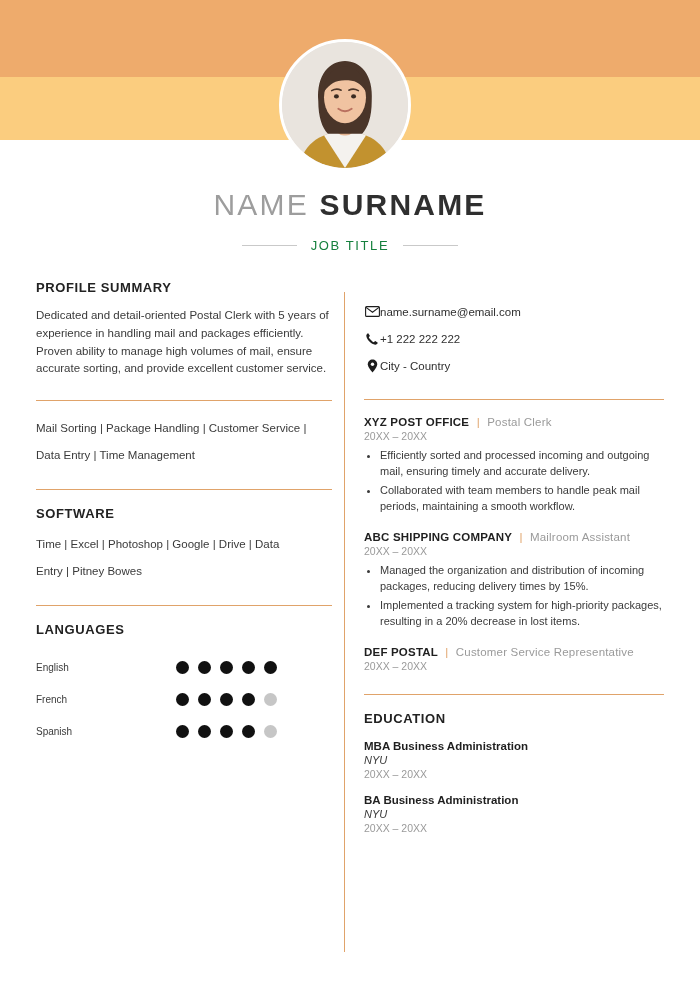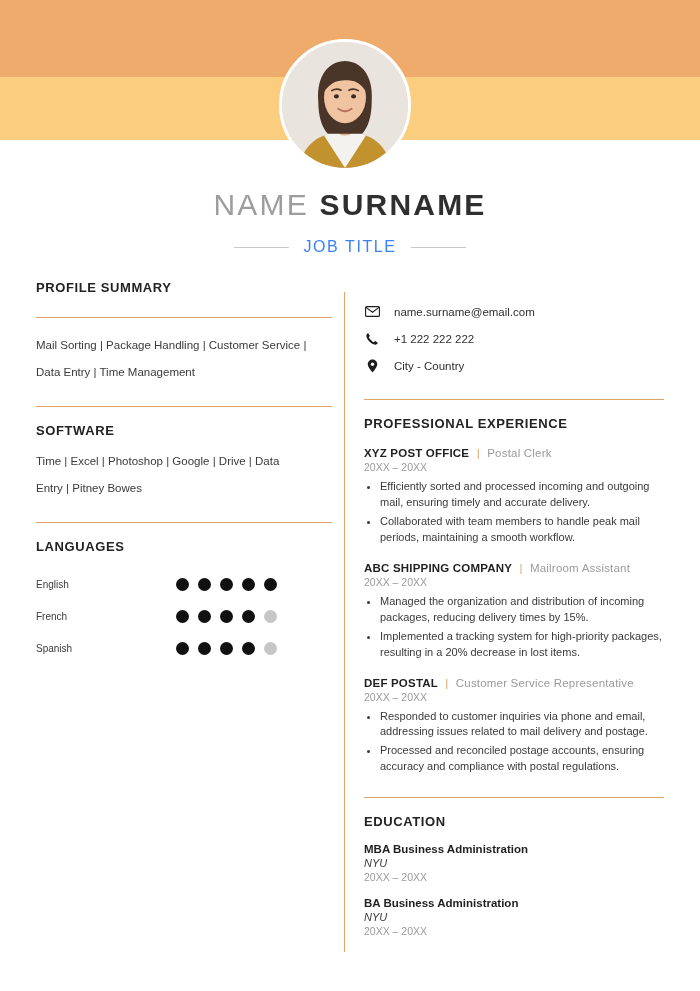--- a/index.html
+++ b/index.html
@@ -79,23 +79,23 @@
     align-items: center;
     justify-content: center;
     gap: 14px;
   }
   .jt-line {
     width: 55px;
     height: 1px;
     background: #c9c9c9;
   }
   .jobtitle {
-    font-size: 16px;
+    font-size: 13px;
     letter-spacing: 1.6px;
-    color: #3b82f6;
+    color: #15803d;
   }
 
   
   .left-col {
     position: absolute;
     left: 36px;
     top: 280px;
     width: 296px;
   }
   .divider-v {
@@ -158,21 +158,20 @@
     border-radius: 50%;
     background: #111111;
   }
   .dot.off { background: #c6c6c6; }
 
   
   .contact-list { margin-top: 2px; }
   .contact-row {
     display: flex;
     align-items: center;
-    gap: 14px;
     height: 27px;
   }
   .contact-icon {
     width: 16px;
     height: 16px;
     display: flex;
     align-items: center;
     justify-content: center;
     color: #1d1d1d;
   }
@@ -273,20 +272,21 @@
       <span class="jobtitle">JOB TITLE</span>
       <span class="jt-line"></span>
     </div>
   </div>
 
   <div class="divider-v"></div>
 
   <div class="left-col">
 
     <div class="sec-title">PROFILE SUMMARY</div>
+    <div class="body-text">Dedicated and detail-oriented Postal Clerk with 5 years of experience in handling mail and packages efficiently. Proven ability to manage high volumes of mail, ensure accurate sorting, and provide excellent customer service.</div>
 
     <div class="hr-orange" style="margin-top:22px;"></div>
 
     <div class="pipe-list">Mail Sorting | Package Handling | Customer Service |</div>
     <div class="pipe-list" style="margin-top:4px;">Data Entry | Time Management</div>
 
     <div class="hr-orange" style="margin-top:22px;"></div>
 
     <div class="sec-title">SOFTWARE</div>
     <div class="pipe-list">Time | Excel | Photoshop | Google | Drive | Data</div>
@@ -363,21 +363,20 @@
             <circle cx="5.5" cy="5.2" r="1.7" fill="#ffffff"></circle>
           </svg>
         </span>
         <span class="contact-text">City - Country</span>
       </div>
 
     </div>
 
     <div class="hr-orange" style="margin-top:20px;"></div>
 
-    <div class="sec-title">PROFESSIONAL EXPERIENCE</div>
 
     <div class="job">
       <div class="job-head">
         <span>XYZ POST OFFICE</span>
         <span class="sep">|</span>
         <span class="role">Postal Clerk</span>
       </div>
       <div class="job-dates">20XX – 20XX</div>
       <ul class="bullets">
         <li>Efficiently sorted and processed incoming and outgoing mail, ensuring timely and accurate delivery.</li>
@@ -398,24 +397,20 @@
       </ul>
     </div>
 
     <div class="job">
       <div class="job-head">
         <span>DEF POSTAL</span>
         <span class="sep">|</span>
         <span class="role">Customer Service Representative</span>
       </div>
       <div class="job-dates">20XX – 20XX</div>
-      <ul class="bullets">
-        <li>Responded to customer inquiries via phone and email, addressing issues related to mail delivery and postage.</li>
-        <li>Processed and reconciled postage accounts, ensuring accuracy and compliance with postal regulations.</li>
-      </ul>
     </div>
 
     <div class="hr-orange" style="margin-top:22px;"></div>
 
     <div class="sec-title">EDUCATION</div>
 
     <div class="edu">
       <div class="edu-degree">MBA Business Administration</div>
       <div class="edu-school">NYU</div>
       <div class="edu-dates">20XX – 20XX</div>

